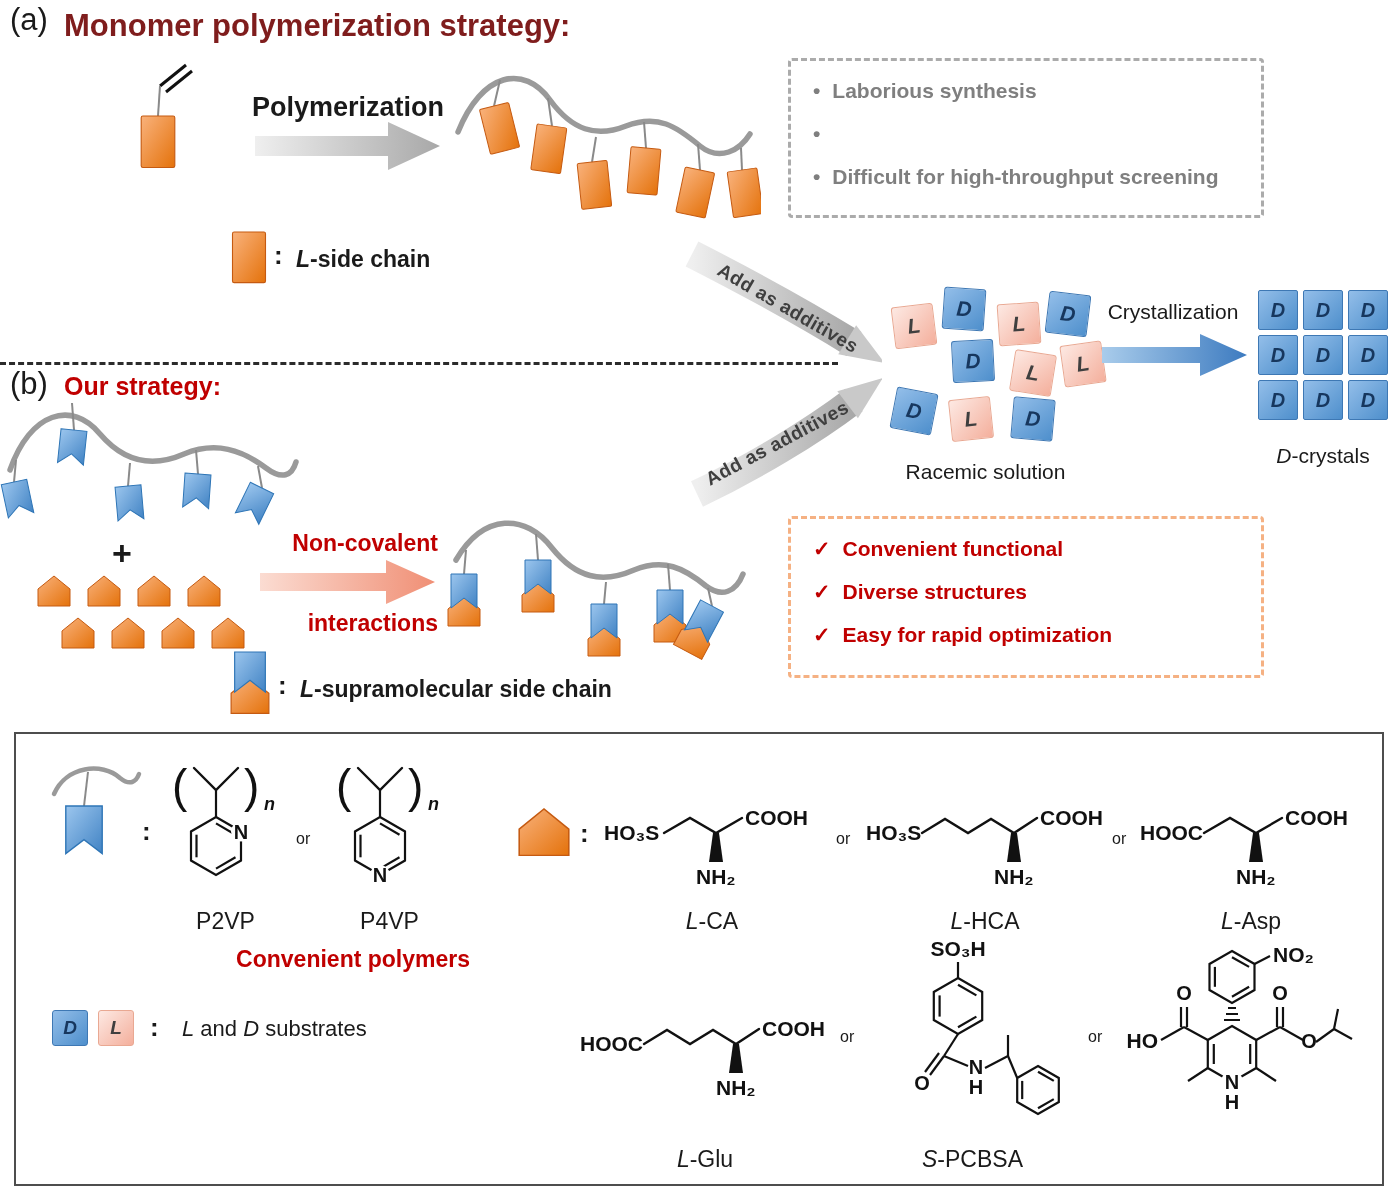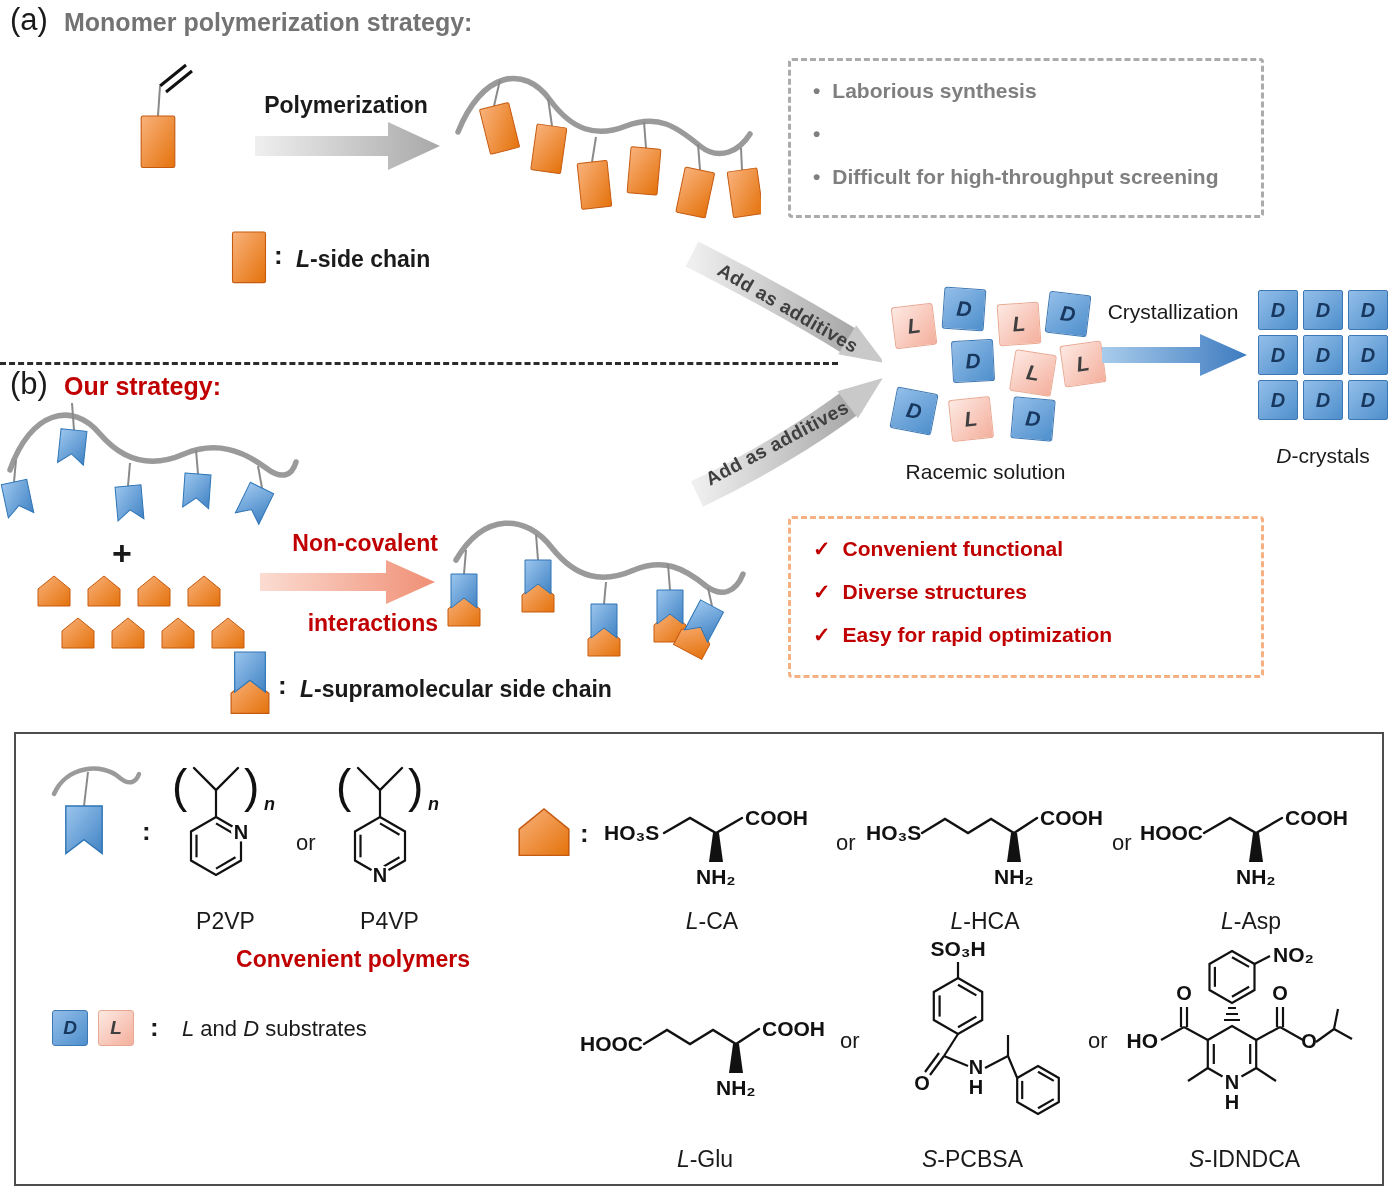--- a/index.html
+++ b/index.html
@@ -1,42 +1,42 @@
 <!DOCTYPE html>
 <html><head>
 <meta charset="utf-8">
 <style>
   * { margin:0; padding:0; box-sizing:border-box; }
   body { background:#fff; font-family:"Liberation Sans", sans-serif; color:#1a1a1a; }
   .fig { position:relative; width:1398px; height:1196px; background:#fff; overflow:hidden; }
   .abs { position:absolute; }
   .it { font-style:italic; }
   .panel-tag { font-size:31px; color:#1a1a1a; }
-  .title-a { font-size:25px; font-weight:bold; color:#737373; }
+  .title-a { font-size:31px; font-weight:bold; color:#7f1d1d; }
   .title-b { font-size:25px; font-weight:bold; color:#C00000; }
-  .arrow-label { font-size:23px; font-weight:bold; text-align:center; }
+  .arrow-label { font-size:27px; font-weight:bold; text-align:center; }
   .red-label { font-size:23px; font-weight:bold; color:#C00000; text-align:right; }
   .legend-text { font-size:23px; font-weight:bold; white-space:pre-wrap; }
   .colon { font-size:26px; font-weight:bold; }
   .plus { font-size:34px; font-weight:bold; }
   .gray-box { border:3px dashed #ABABAB; border-radius:4px; padding:18px 0 0 22px; }
   .gray-box .row { display:flex; gap:12px; color:#7F7F7F; font-weight:bold; font-size:21px; margin-bottom:19px; }
   .pink-box { border:3px dashed #F5B183; border-radius:4px; padding:18px 0 0 22px; }
   .pink-box .row { display:flex; gap:12px; color:#C00000; font-weight:bold; font-size:21px; margin-bottom:19px; }
   .rs { position:absolute; width:42px; height:42px; display:flex; align-items:center; justify-content:center;
         font-style:italic; font-weight:bold; font-size:21px; border-radius:3px; }
   .rs-d { background:linear-gradient(135deg,#93BEE9,#4E8FCC); color:#17375E; border:1px solid #3E78B4; }
   .rs-l { background:linear-gradient(135deg,#FDE9E3,#F4AF9C); color:#3f3f3f; border:1px solid #E9A892; }
   .grid3 { display:grid; grid-template-columns:repeat(3,40px); grid-gap:5px; }
   .cry { width:40px; height:40px; display:flex; align-items:center; justify-content:center; font-style:italic;
          font-weight:bold; font-size:20px; background:linear-gradient(135deg,#93BEE9,#4E8FCC);
          color:#17375E; border:1px solid #3E78B4; border-radius:2px; }
   .caption { font-size:21px; text-align:center; }
   .mol-label { font-size:23px; text-align:center; }
-  .or { font-size:22px; }
+  .or { font-size:16px; }
   .bottom-box { border:2.5px solid #4d4d4d; }
   .sq { position:absolute; width:36px; height:36px; display:flex; align-items:center; justify-content:center;
         font-style:italic; font-weight:bold; font-size:19px; border-radius:3px; }
   .sub-text { font-size:22px; white-space:pre-wrap; }
   svg text { font-family:"Liberation Sans", sans-serif; }
   .atom { font-size:20px; font-weight:bold; fill:#111; }
   .grp  { font-size:21px; font-weight:bold; fill:#111; }
   .nsub { font-size:18px; font-weight:bold; font-style:italic; fill:#111; }
   .brk  { font-size:46px; fill:#111; font-weight:normal; }
   .bond { stroke:#111; stroke-width:2.4; fill:none; stroke-linecap:round; }
@@ -491,15 +491,14 @@
       <text class="atom" x="168" y="68" text-anchor="middle">O</text>
       <line class="ringline" x1="168" y1="95" x2="191" y2="108"></line>
       <text class="atom" x="197" y="116" text-anchor="middle">O</text>
       <line class="ringline" x1="204" y1="110" x2="222" y2="97"></line>
       <line class="ringline" x1="222" y1="97" x2="240" y2="107"></line>
       <line class="ringline" x1="222" y1="97" x2="226" y2="77"></line>
     </g>
     <line class="ringline" x1="95.8" y1="136" x2="76" y2="149"></line>
     <line class="ringline" x1="144.2" y1="136" x2="164" y2="149"></line>
   </svg>
-  <div class="abs mol-label" style="left:1112px;top:1146px;width:265px"><span class="it">S</span><span>-IDNDCA</span></div>
 
 </div>
 
 </body></html>

